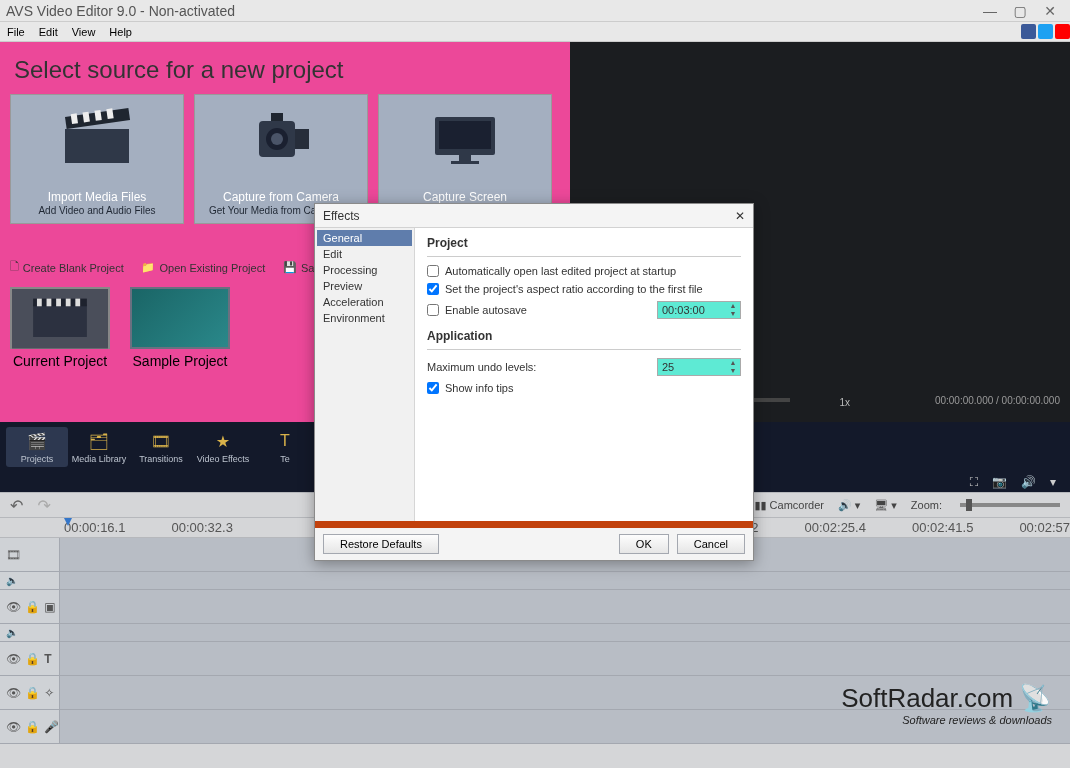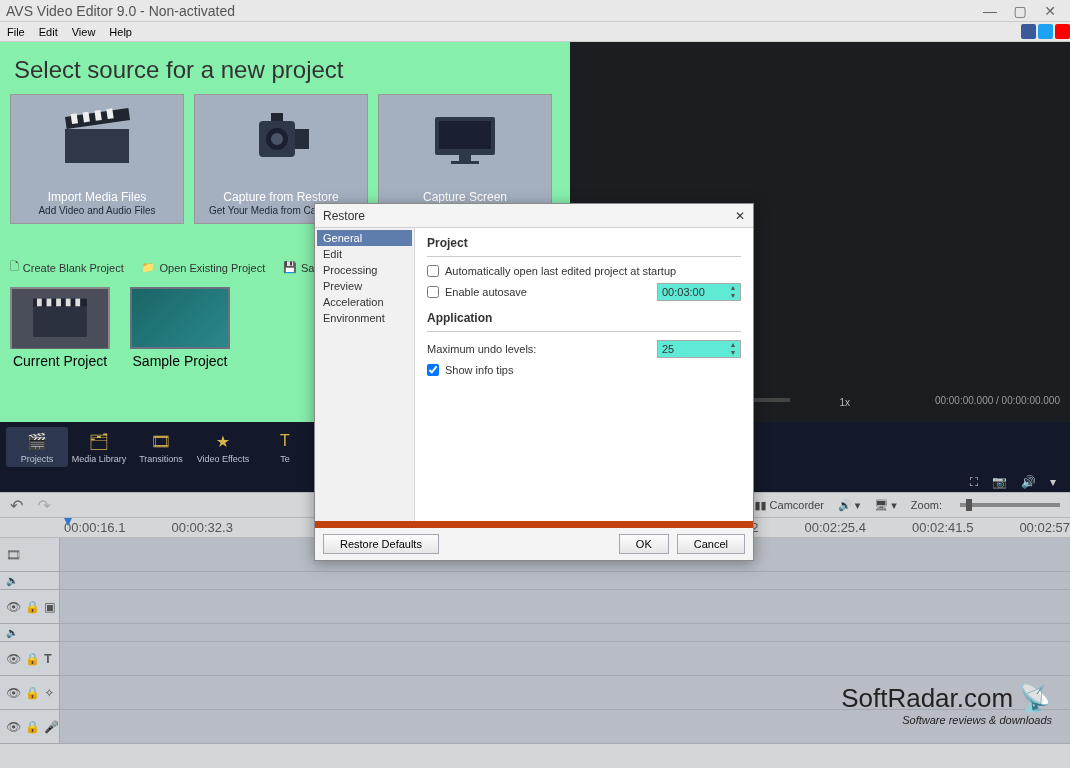--- a/index.html
+++ b/index.html
@@ -8,21 +8,21 @@
 .titlebar { height:22px; background:#e8e8e8; display:flex; align-items:center; padding:0 6px; font-size:14px; color:#555; border-bottom:1px solid #ccc; }
 .titlebar .spacer { flex:1; }
 .winbtn { width:28px; height:18px; margin-left:2px; display:flex; align-items:center; justify-content:center; color:#666; }
 
 .menubar { height:20px; background:#e8e8e8; display:flex; align-items:center; font-size:11px; border-bottom:1px solid #ccc; }
 .menubar span { padding:0 7px; cursor:default; }
 .menubar .spacer { flex:1; }
 .social { width:15px; height:15px; margin-left:2px; border-radius:2px; display:inline-block; }
 
 .uppermain { display:flex; height:380px; }
-.leftpanel { width:570px; background:#86efac; padding:10px 10px 0 10px; }
+.leftpanel { width:570px; background:#ec4899; padding:10px 10px 0 10px; }
 .heading { font-size:24px; color:#333; font-weight:normal; margin:4px 0 10px 4px; }
 .srcrow { display:flex; gap:10px; }
 .srccard { width:174px; height:130px; background:#a4afc0; border:1px solid #999; display:flex; flex-direction:column; align-items:center; justify-content:flex-end; position:relative; }
 .srctitle { font-size:12px; color:#fff; margin-bottom:1px; }
 .srcsub { font-size:10px; color:#1f2733; margin-bottom:7px; }
 .srcicon { position:absolute; top:12px; width:80px; height:60px; }
 
 .projbar { display:flex; gap:18px; align-items:center; margin-top:34px; font-size:11px; color:#333; }
 .pblink { display:flex; align-items:center; gap:4px; cursor:pointer; }
 
@@ -116,21 +116,21 @@
         <div class="srcsub">Add Video and Audio Files</div>
       </div>
       <div class="srccard">
         <svg class="srcicon" viewBox="0 0 80 60">
             <rect x="18" y="14" width="36" height="36" rx="4" fill="#2f3848"></rect>
             <circle cx="36" cy="32" r="11" fill="#1a2030"></circle>
             <circle cx="36" cy="32" r="6" fill="#4a5468"></circle>
             <rect x="54" y="22" width="14" height="20" fill="#262d3a"></rect>
             <rect x="30" y="6" width="12" height="8" fill="#1f2630"></rect>
           </svg>
-        <div class="srctitle">Capture from Restore</div>
+        <div class="srctitle">Capture from Camera</div>
         <div class="srcsub">Get Your Media from Camcorder</div>
       </div>
       <div class="srccard">
         <svg class="srcicon" viewBox="0 0 80 60">
             <rect x="10" y="10" width="60" height="38" rx="2" fill="#2f3848"></rect>
             <rect x="14" y="14" width="52" height="28" fill="#1a2030"></rect>
             <rect x="34" y="48" width="12" height="6" fill="#2f3848"></rect>
             <rect x="26" y="54" width="28" height="3" fill="#2f3848"></rect>
           </svg>
         <div class="srctitle">Capture Screen</div>
@@ -283,39 +283,43 @@
       <div class="tracklabel">
         <span>👁</span>
         <span>🔒</span>
         <span>🎤</span>
       </div>
     </div>
 </div>
 
 <div class="dialog">
   <div class="dlgtitle">
-    <span>Restore</span>
+    <span>Effects</span>
     <span class="spacer"></span>
     <span>✕</span>
   </div>
   <div class="dlgbody">
     <div class="dlgside" id="dlgside">
         <div class="active">General</div>
         <div>Edit</div>
         <div>Processing</div>
         <div>Preview</div>
         <div>Acceleration</div>
         <div>Environment</div>
       </div>
     <div class="dlgmain">
       <b>Project</b>
       <hr class="dlghr">
       <div class="dlgrow">
         <input type="checkbox" style="">
         <span>Automatically open last edited project at startup</span>
+      </div>
+      <div class="dlgrow">
+        <input type="checkbox" checked="" style="">
+        <span>Set the project's aspect ratio according to the first file</span>
       </div>
       <div class="dlgrow">
         <input type="checkbox" style="">
         <span>Enable autosave</span>
         <span style="flex:1"></span>
         <div class="spin">
           <span>00:03:00</span>
           <span class="arrows">
               <span>▲</span>
               <span>▼</span>

